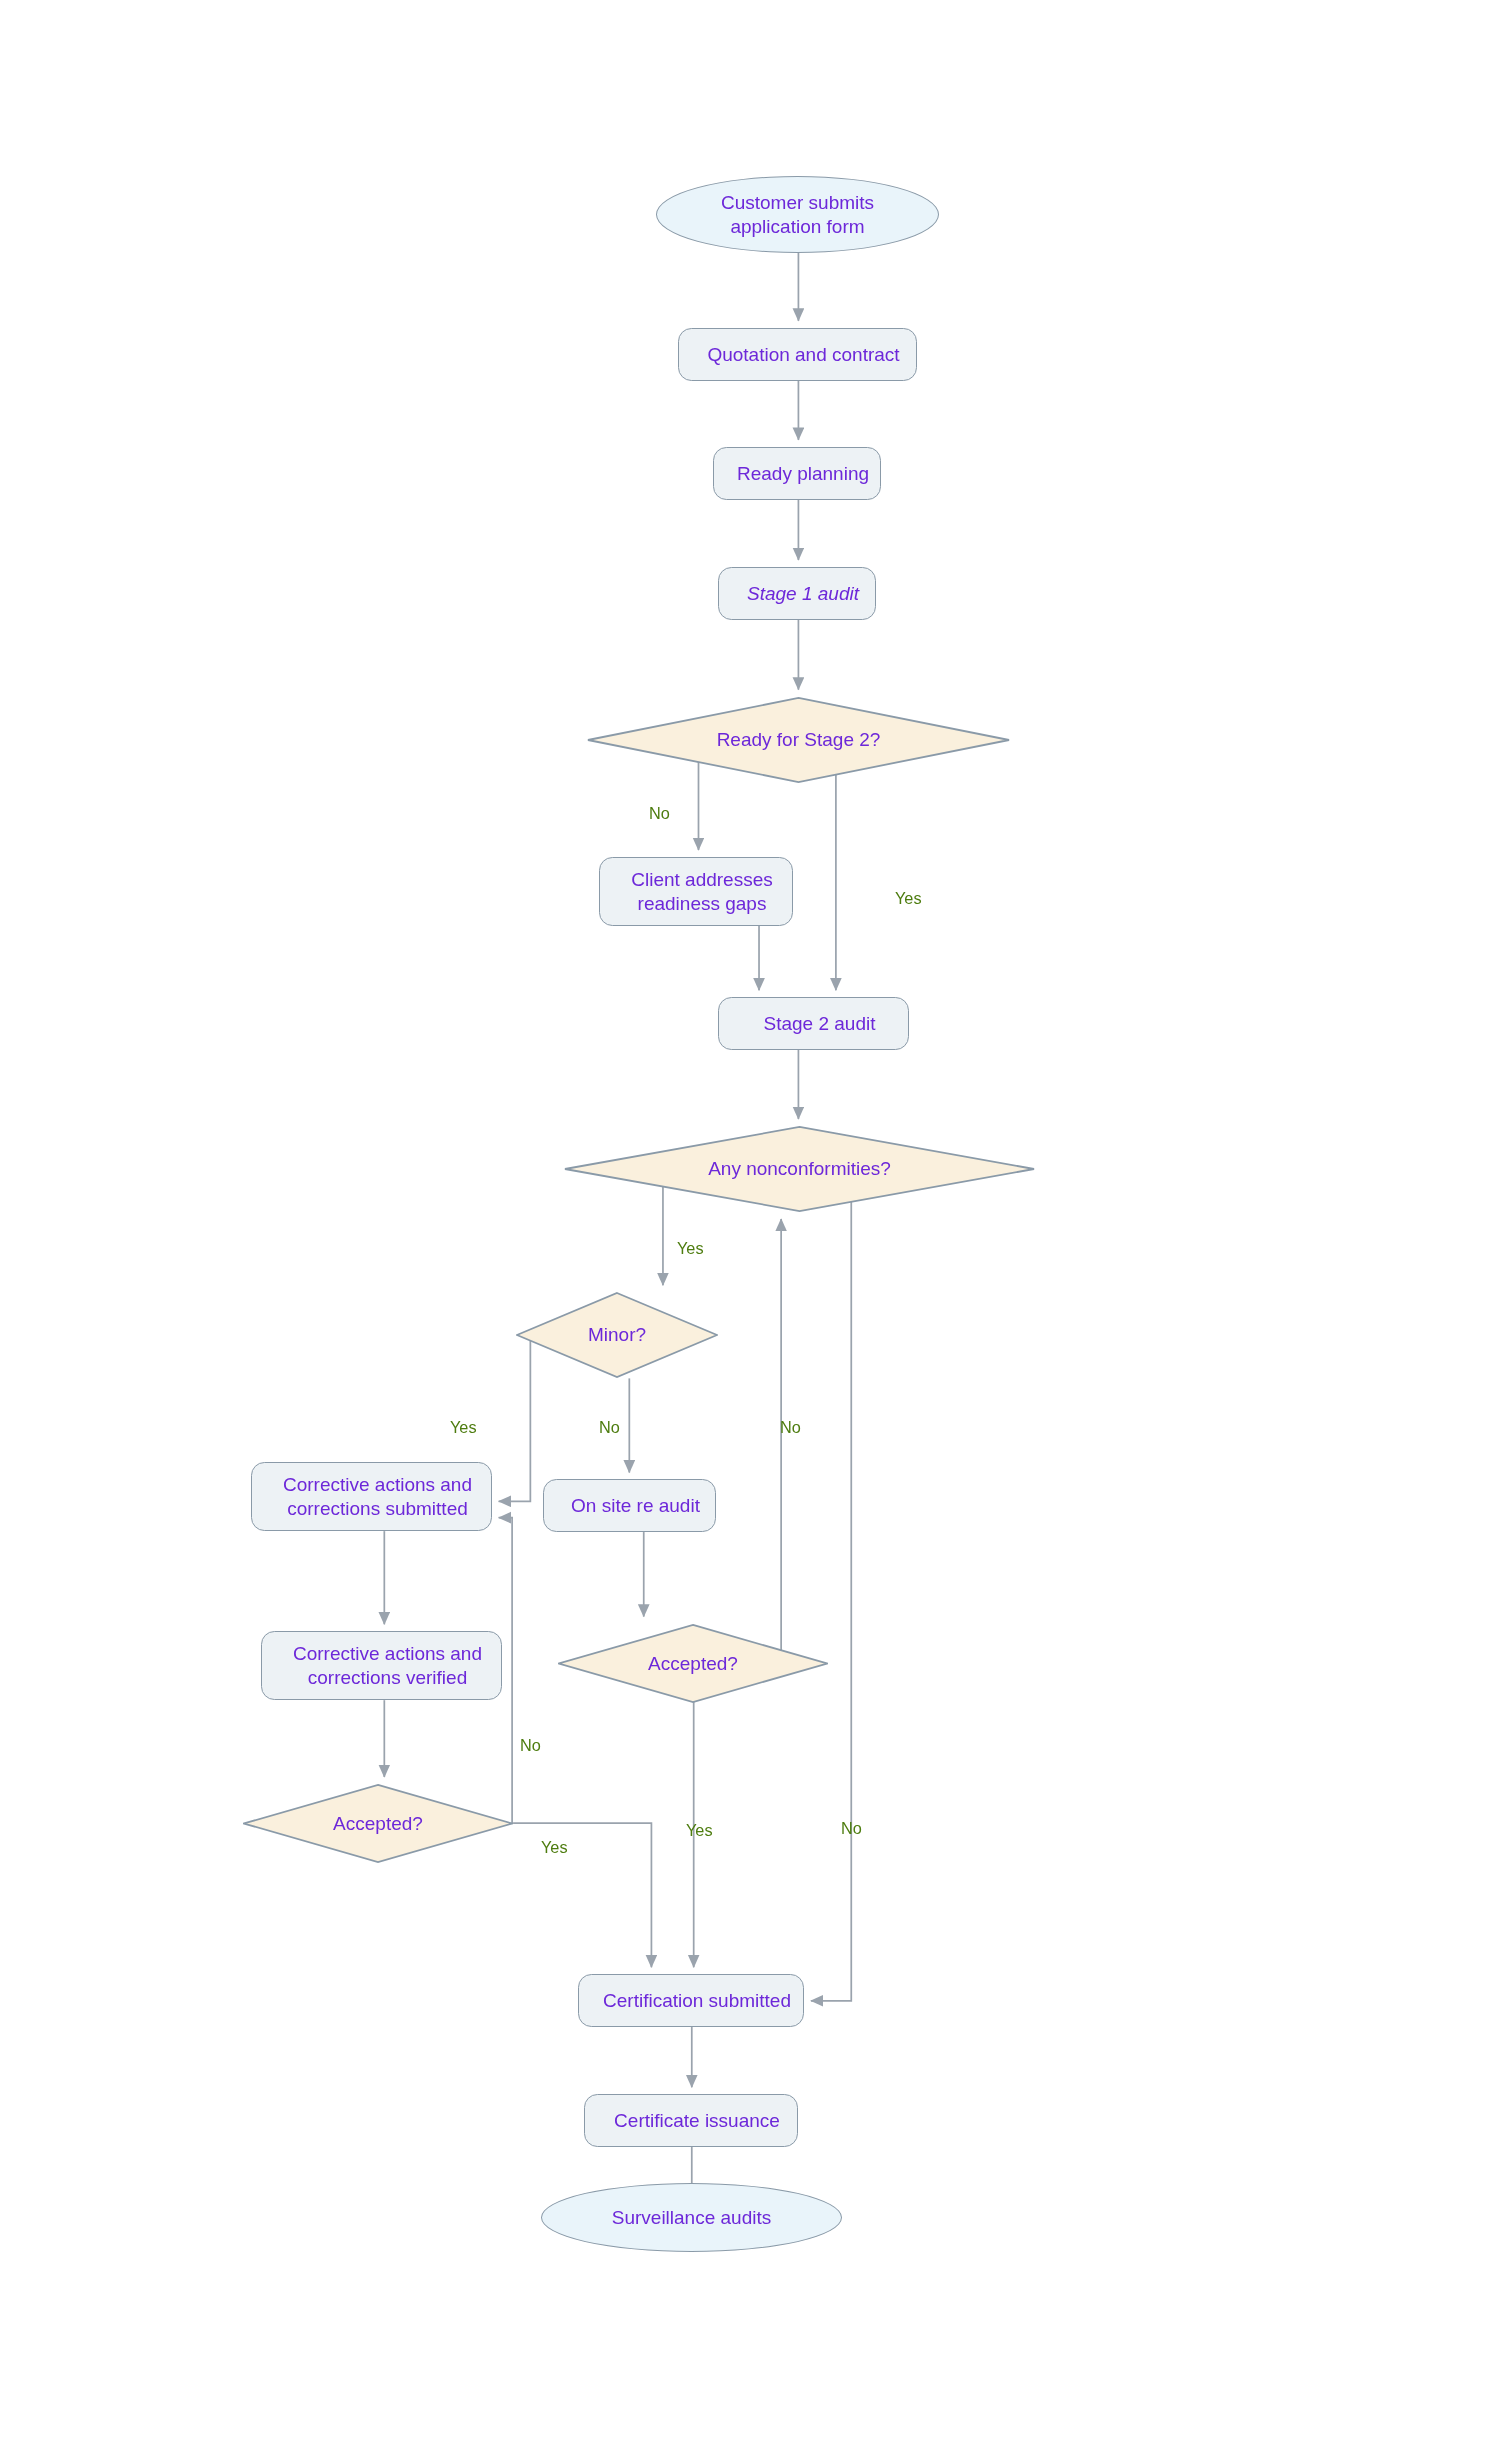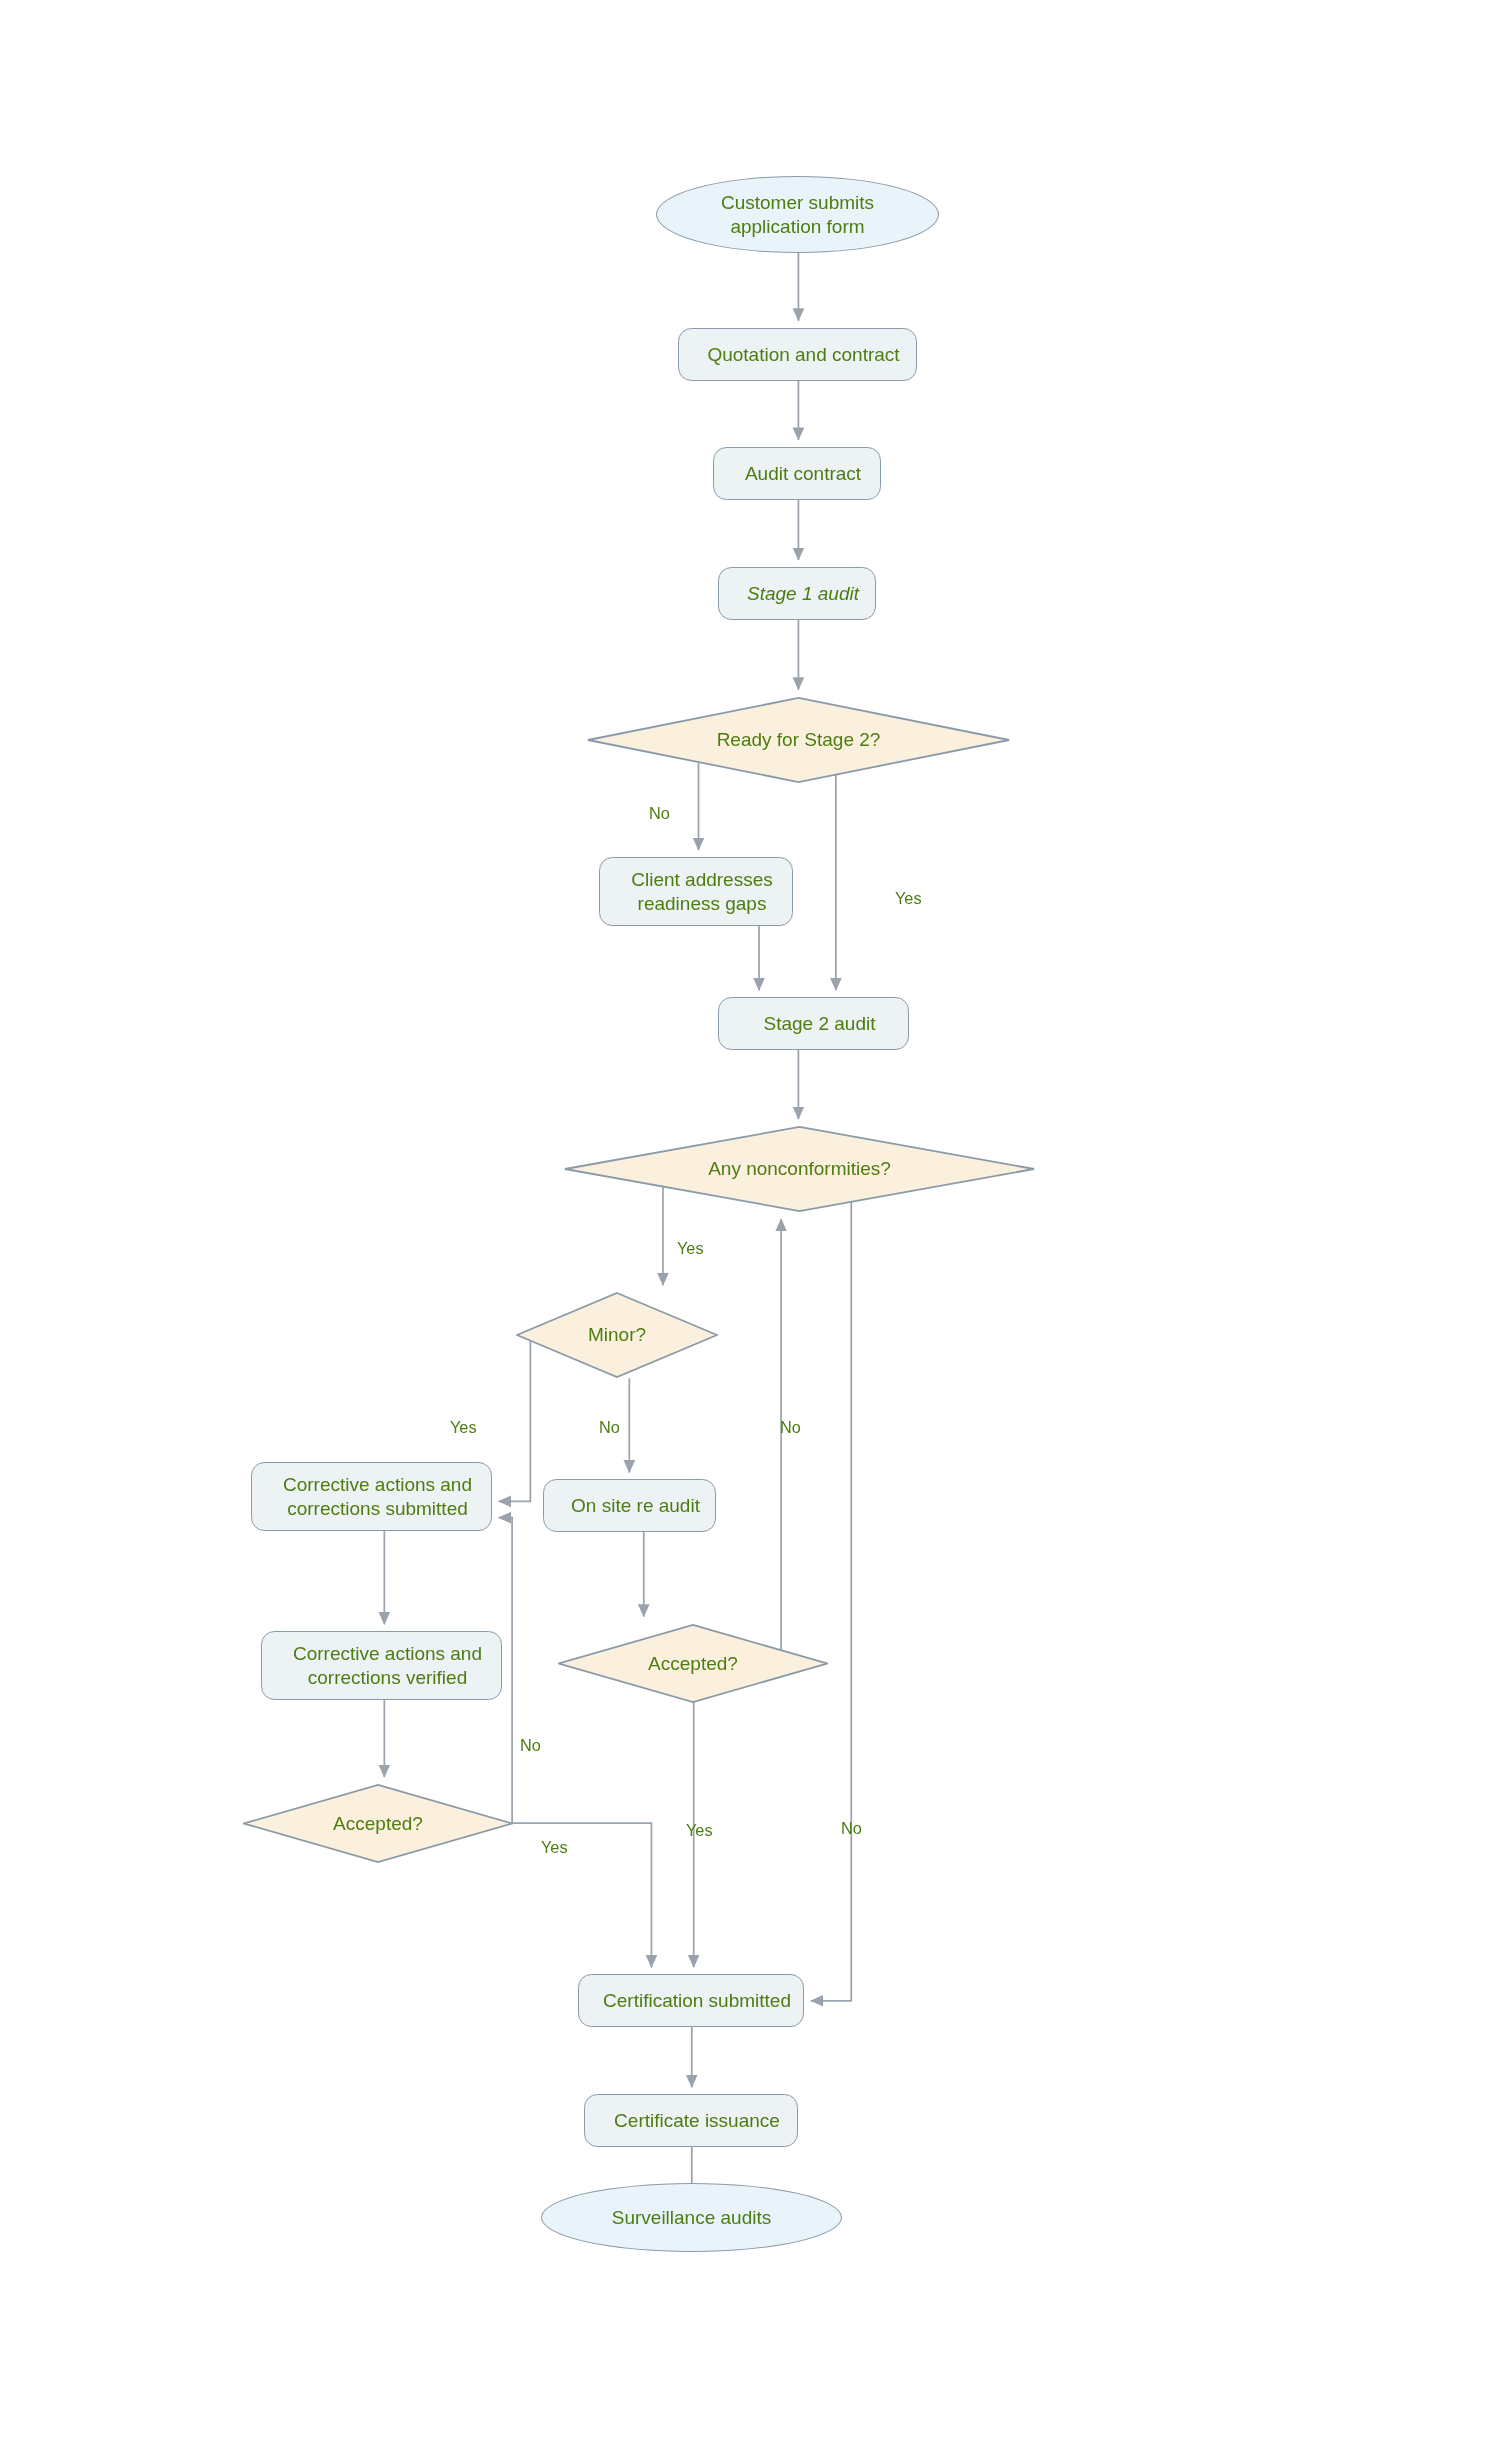--- a/index.html
+++ b/index.html
@@ -29,21 +29,21 @@
   }
   .node {
     position: absolute;
     box-sizing: border-box;
     display: flex;
     align-items: center;
     justify-content: center;
     text-align: center;
     line-height: 1.25;
     font-size: 19px;
-    color: #4d7c0f;
+    color: #6d28d9;
     z-index: 2;
   }
   .node.process {
     border: 1.5px solid #8a9aa8;
     background: #edf2f5;
     border-radius: 13.4px;
     padding-left: 12px;
   }
   .node.terminator {
     border: 1.5px solid #8a9aa8;
@@ -110,21 +110,21 @@
   </svg>
 
   <div id="node-layer">
       <div class="node terminator" style="left: 656px; top: 176px; width: 283px; height: 77px; background: rgb(233, 244, 250); border-color: rgb(138, 154, 168);">
         <span>Customer submits<br>application form</span>
       </div>
       <div class="node process" style="left: 678px; top: 328px; width: 239px; height: 53px; background: rgb(237, 242, 245); border-color: rgb(138, 154, 168);">
         <span>Quotation and contract</span>
       </div>
       <div class="node process" style="left: 713px; top: 447px; width: 168px; height: 53px; background: rgb(237, 242, 245); border-color: rgb(138, 154, 168);">
-        <span>Audit contract</span>
+        <span>Ready planning</span>
       </div>
       <div class="node process" style="left: 718px; top: 567px; width: 158px; height: 53px; background: rgb(237, 242, 245); border-color: rgb(138, 154, 168); font-style: italic;">
         <span>Stage 1 audit</span>
       </div>
       <div class="node decision" style="left: 587px; top: 697px; width: 423px; height: 86px;">
         <svg class="dshape" viewBox="0 0 440 90" preserveAspectRatio="none">
           <polygon points="220,1 439,45 220,89 1,45" fill="#faf0dd" stroke="#8a9aa8" stroke-width="1.8" vector-effect="non-scaling-stroke"></polygon>
         </svg>
         <span class="dlabel">Ready for Stage 2?</span>
       </div>

